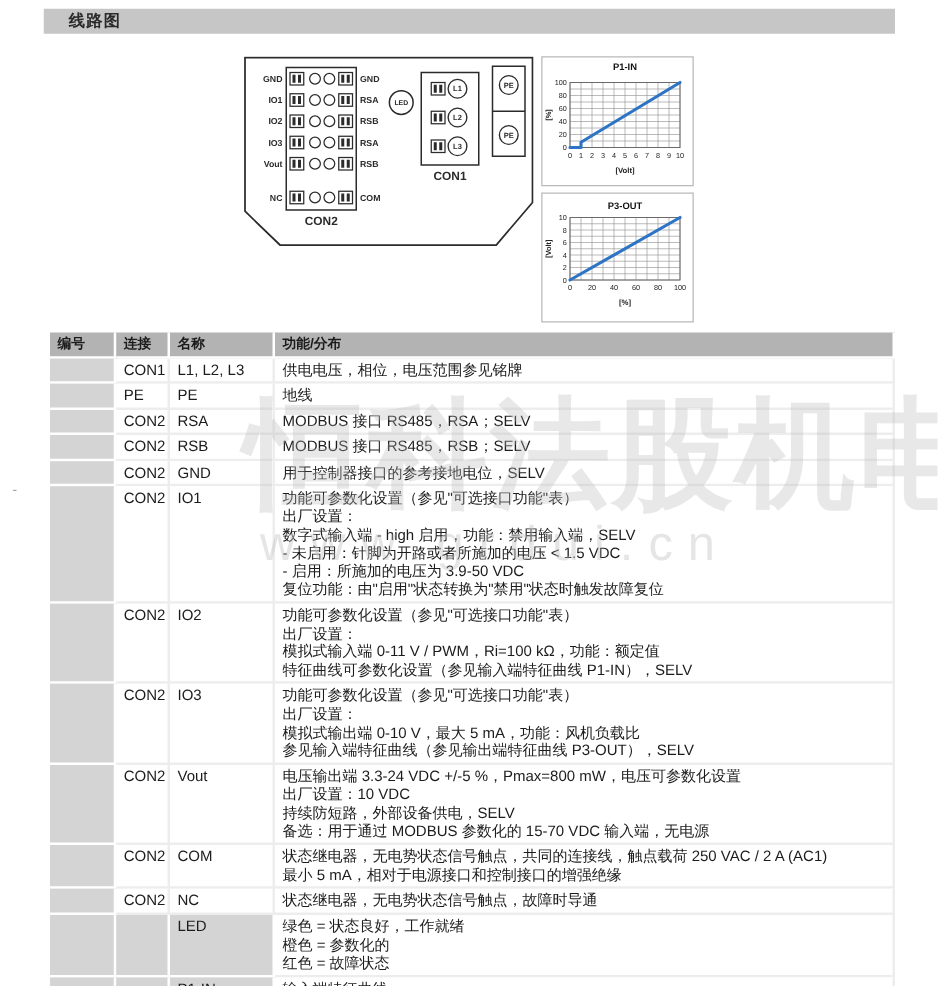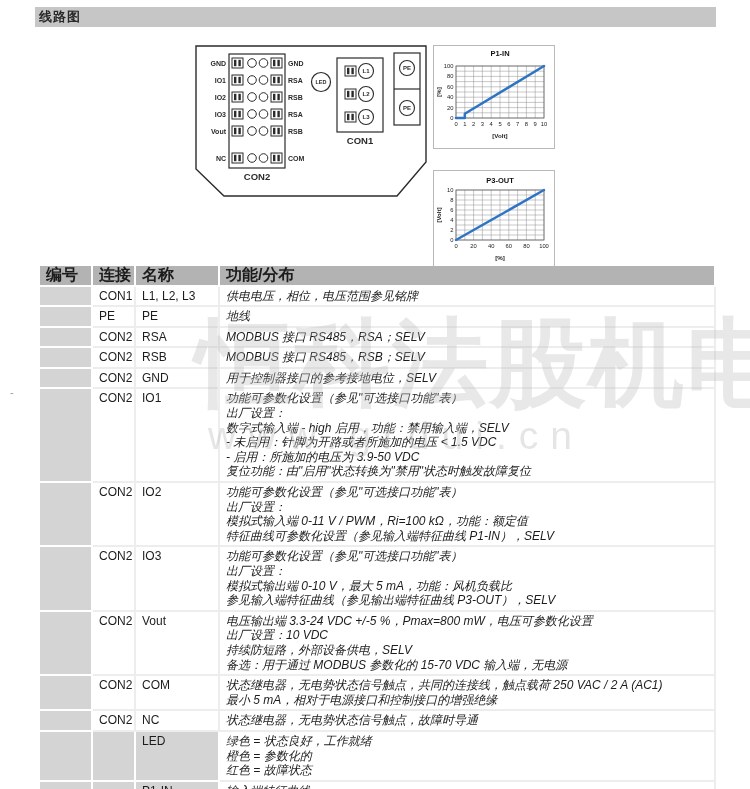--- a/index.html
+++ b/index.html
@@ -4,43 +4,43 @@
 <style>
   html,body{margin:0;padding:0;}
   body{
     width:750px;height:789px;position:relative;background:#ffffff;
     font-family:"Liberation Sans","DejaVu Sans",sans-serif;color:#1c1c1c;overflow:hidden;
   }
   .title-bar{
     position:absolute;left:35px;top:7px;width:681px;height:20px;
     background:#c6c6c6;display:flex;align-items:center;
   }
-  .title-bar span{font-size:13px;font-weight:bold;color:#2a2a2a;padding-left:4px;letter-spacing:1px;}
+  .title-bar span{font-size:13px;font-weight:bold;color:#2a2a2a;padding-left:20px;letter-spacing:1px;}
   .margin-dash{position:absolute;left:10px;top:386px;font-size:11px;color:#999;}
   #device-diagram{position:absolute;left:195px;top:45px;width:232px;height:152px;}
   .chart-box{position:absolute;left:433px;width:122px;background:#fff;border:1px solid #b9b9b9;box-sizing:border-box;}
   #chart1{top:45px;height:104px;}
-  #chart2{top:154px;height:104px;margin-top:16px;}
+  #chart2{top:154px;height:104px;}
   #io-table{
     position:absolute;left:40px;top:266px;width:676px;
     border-collapse:separate;border-spacing:0;table-layout:fixed;
     font-size:12px;color:#1c1c1c;
   }
   #io-table th{
-    background:#b3b3b3;text-align:left;font-weight:bold;font-size:16px;
+    background:#b3b3b3;text-align:left;font-weight:bold;font-size:11px;
     padding:2px 6px;border-right:2px solid #fff;border-bottom:2px solid #fff;
     line-height:14.5px;white-space:nowrap;
   }
   #io-table td{
     vertical-align:top;padding:2px 6px;line-height:14.6px;
     border-right:2px solid #fff;border-bottom:2px solid #fff;
   }
   #io-table td.gray{background:#d4d4d4;}
   #io-table td.white{background:#ffffff;border-right:2px solid #ededed;border-bottom:2px solid #ededed;}
-  #io-table td .line{white-space:nowrap;font-style:italic;}
+  #io-table td .line{white-space:nowrap;}
   .wm1{
     position:absolute;left:148px;top:300px;z-index:9;pointer-events:none;
     font-size:96px;font-weight:bold;color:rgba(185,185,185,0.32);
     letter-spacing:2px;white-space:nowrap;margin-left:48px;
   }
   .wm2{
     position:absolute;left:208px;top:414px;z-index:9;pointer-events:none;
     font-size:39px;color:rgba(190,190,190,0.40);letter-spacing:12px;white-space:nowrap;
   }
   svg text{font-family:"Liberation Sans","DejaVu Sans",sans-serif;}

